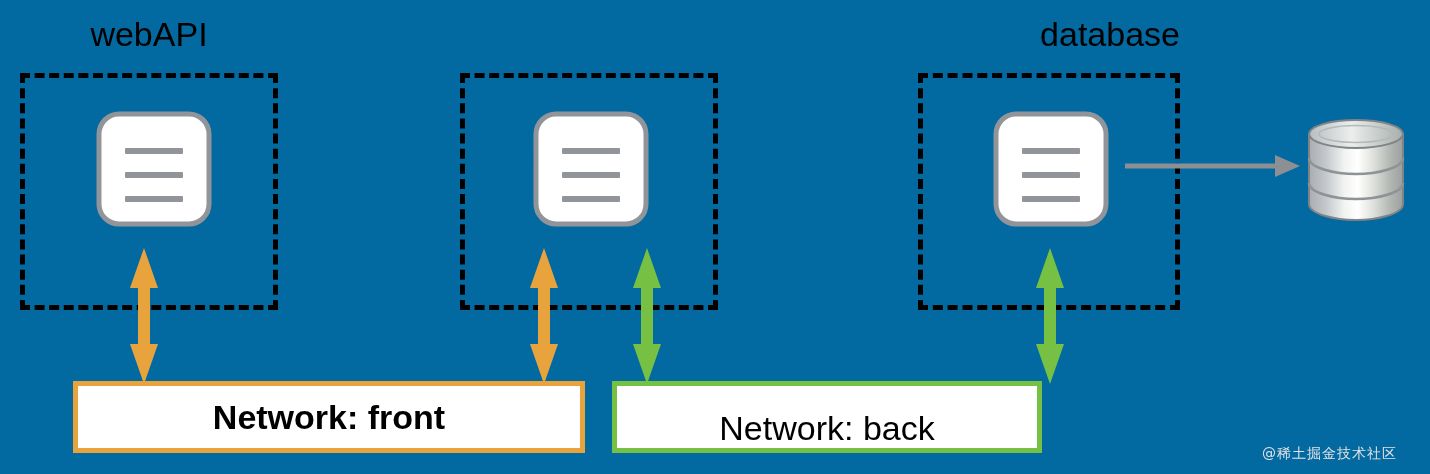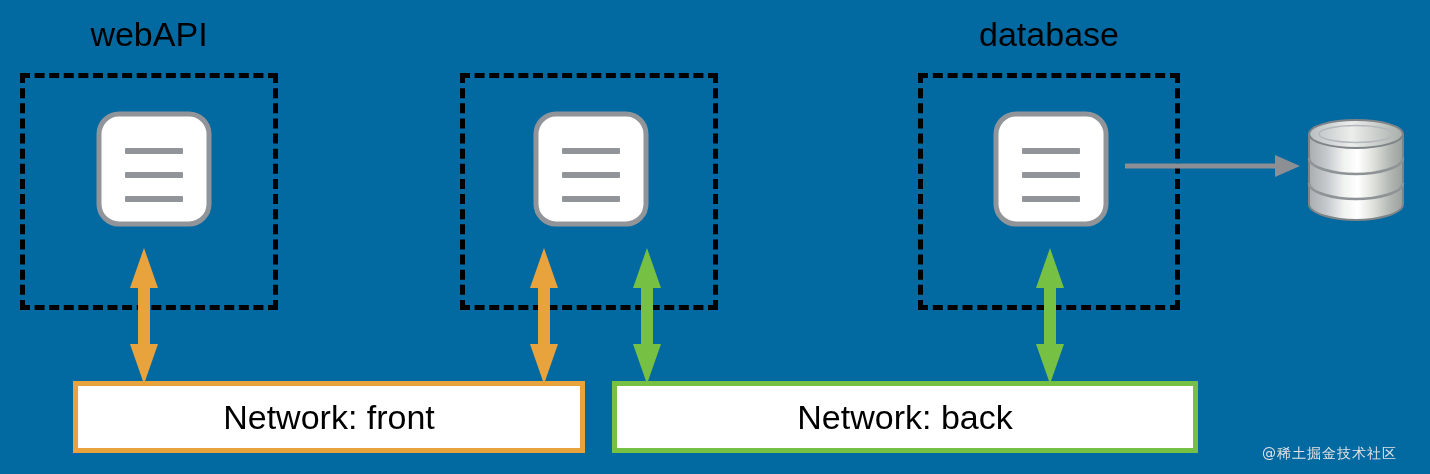--- a/index.html
+++ b/index.html
@@ -78,21 +78,21 @@
   }
 </style>
 </head>
 <body>
 
 <div id="canvas">
 
   <div class="group-label" style="left:20px; top:14px; width:258px;">webAPI</div>
 
 
-  <div class="group-label" style="left:918px; top:14px; width:262px;">database</div>
+  <div class="group-label" style="left:918px; top:14px; width:262px;text-align:right;">database</div>
 
   <div class="dashed-box" style="left:20px; top:73px; width:258px; height:237px;"></div>
 
   <div class="dashed-box" style="left:460px; top:73px; width:258px; height:237px;"></div>
 
   <div class="dashed-box" style="left:918px; top:73px; width:262px; height:237px;"></div>
 
   <div class="svc-icon" style="left:95px; top:110px;">
     <svg width="118" height="118" viewBox="0 0 118 118">
       <rect x="4" y="4" width="110" height="110" rx="20" ry="20" fill="#ffffff" stroke="#919599" stroke-width="5"></rect>
@@ -173,23 +173,23 @@
       <polygon points="20,0 34,40 26,40 26,96 34,96 20,136 6,96 14,96 14,40 6,40" fill="#76C043"></polygon>
     </svg>
   </div>
 
   <div class="arrow" style="left:1030px; top:248px;">
     <svg width="40" height="136" viewBox="0 0 40 136">
       <polygon points="20,0 34,40 26,40 26,96 34,96 20,136 6,96 14,96 14,40 6,40" fill="#76C043"></polygon>
     </svg>
   </div>
 
-  <div class="network-bar" style="left:73px; top:381px; width:512px; height:72px; border:5px solid #E8A33D;">
+  <div class="network-bar" style="left:73px; top:381px; width:512px; height:72px; border:5px solid #E8A33D;font-weight:bold;">
     <span class="net-label">Network: front</span>
   </div>
 
-  <div class="network-bar" style="left:612px; top:381px; width:586px; height:72px; border:5px solid #76C043;">
+  <div class="network-bar" style="left:612px; top:381px; width:430px; height:72px; border:5px solid #76C043;align-items:flex-end;">
     <span class="net-label">Network: back</span>
   </div>
 
   <div class="watermark" style="left:1262px; top:445px;">@稀土掘金技术社区</div>
 
 </div>
 
 </body></html>

